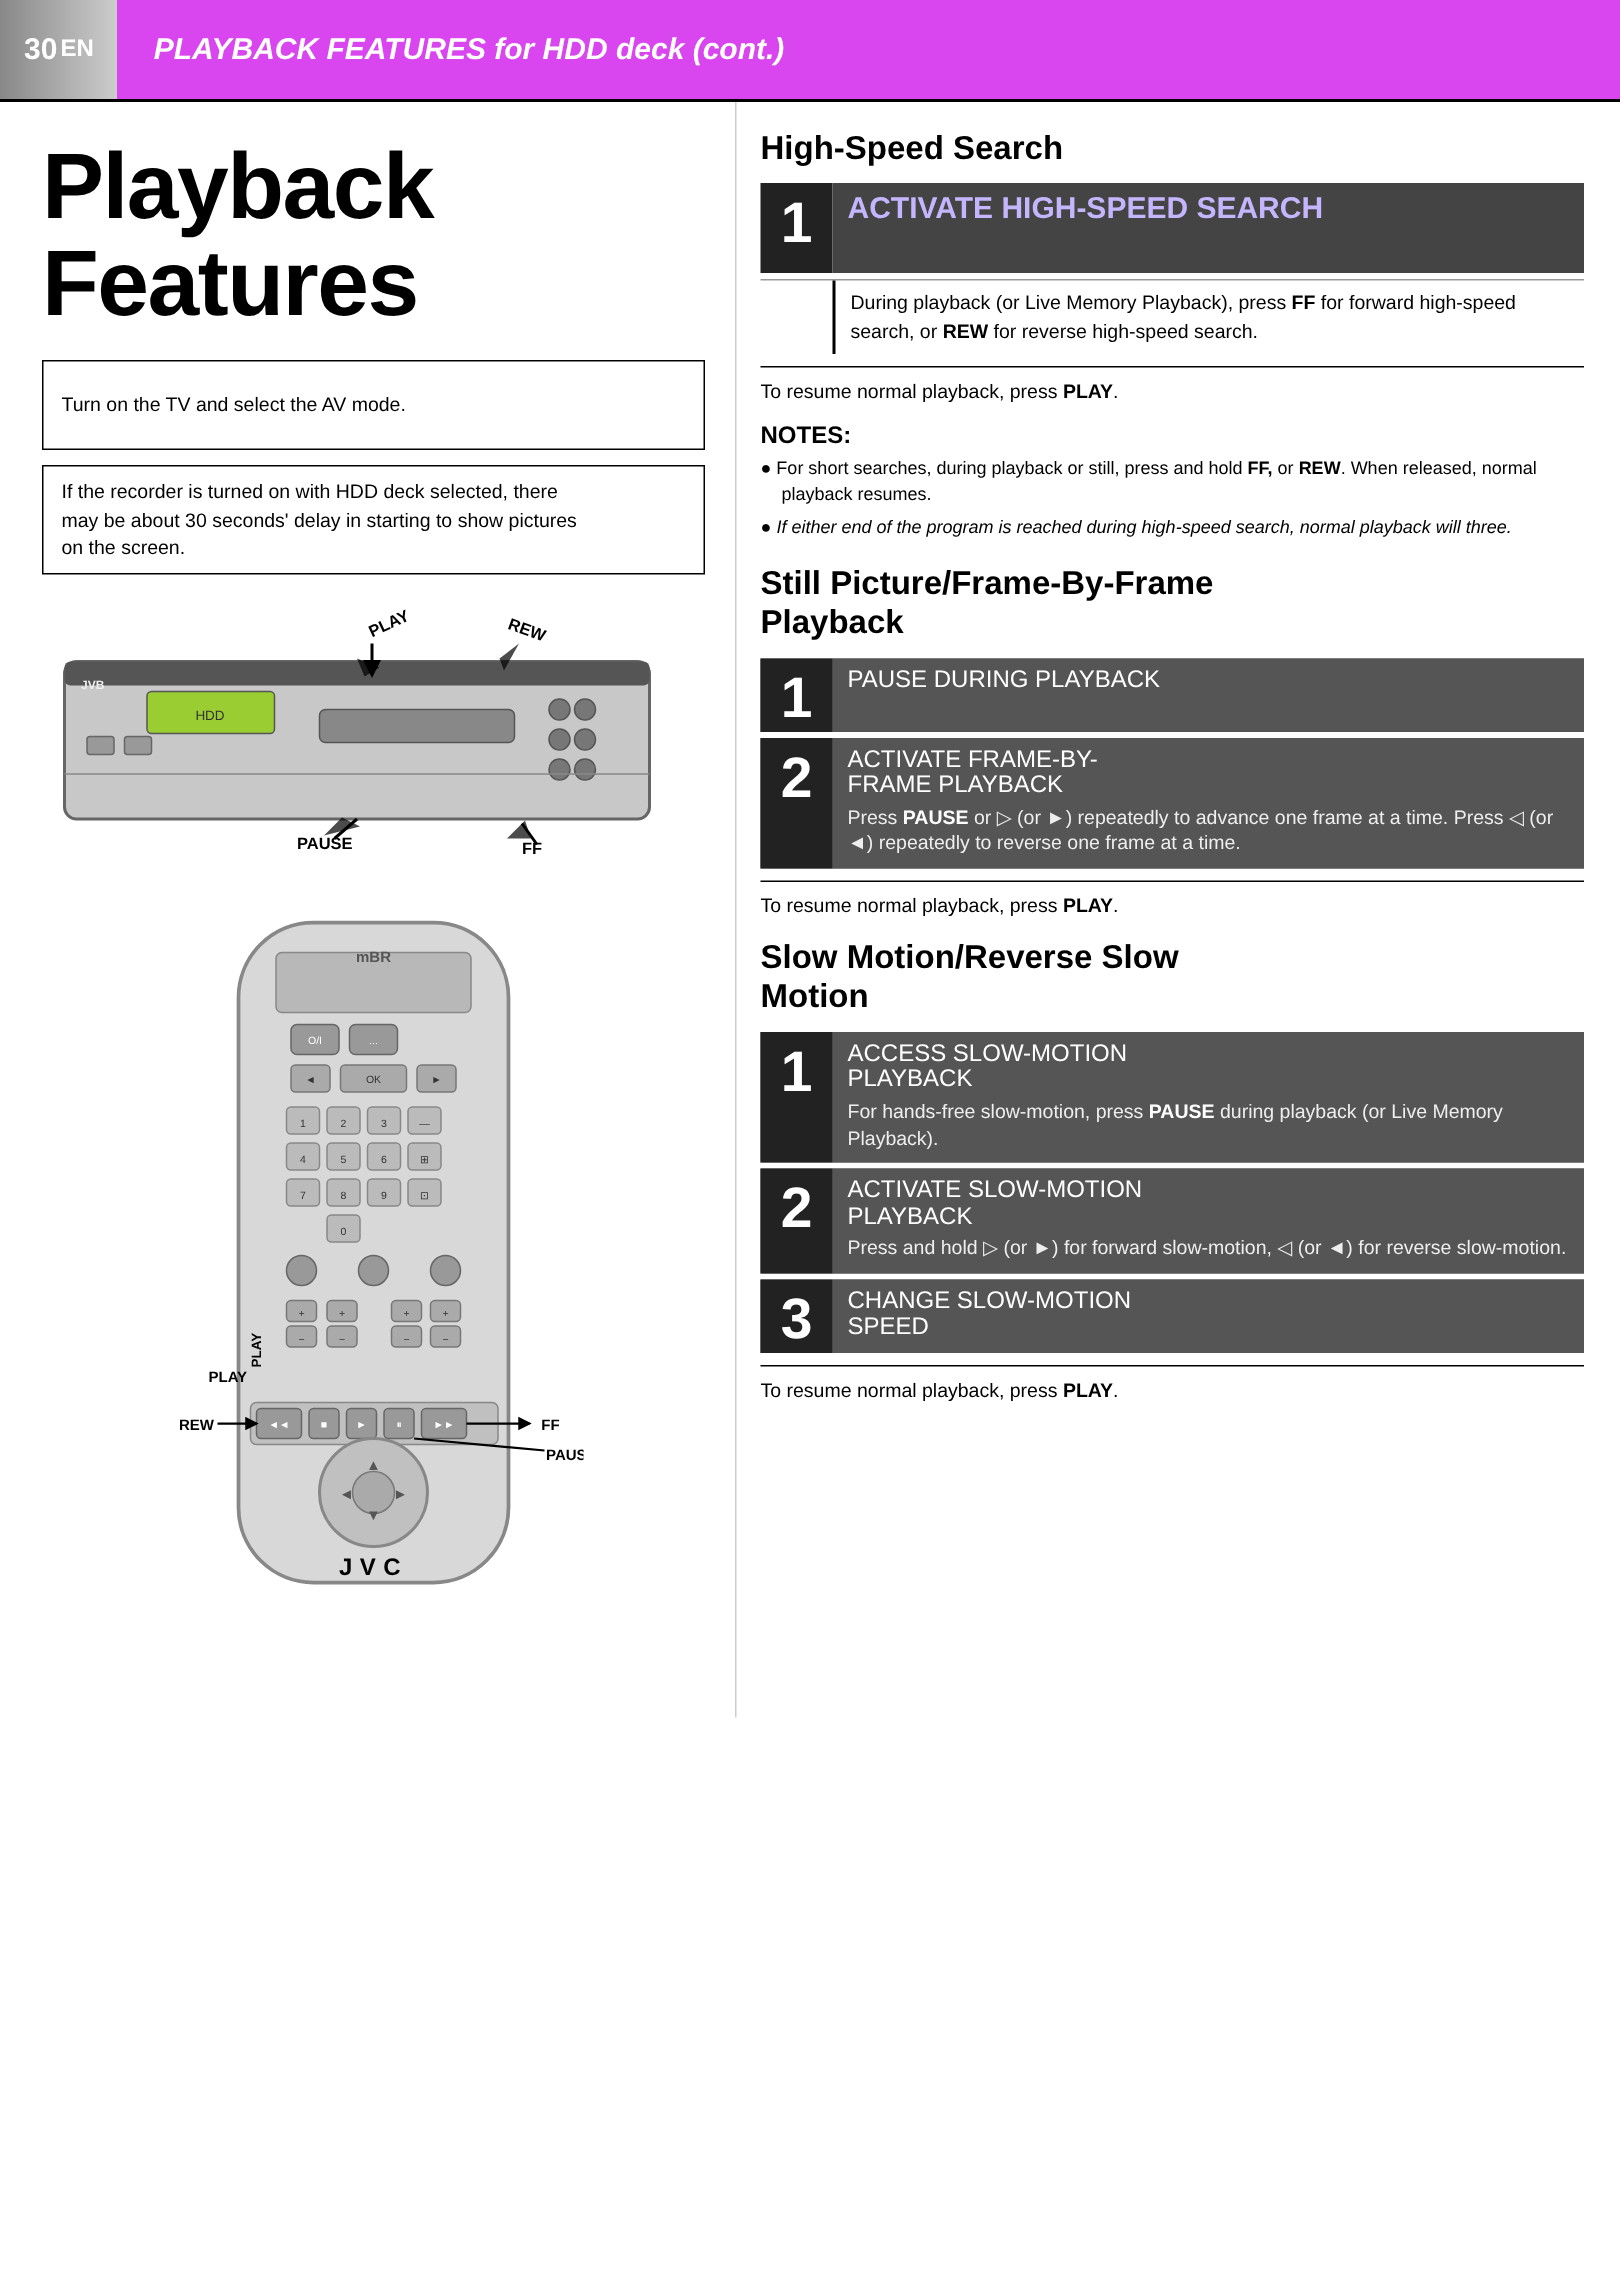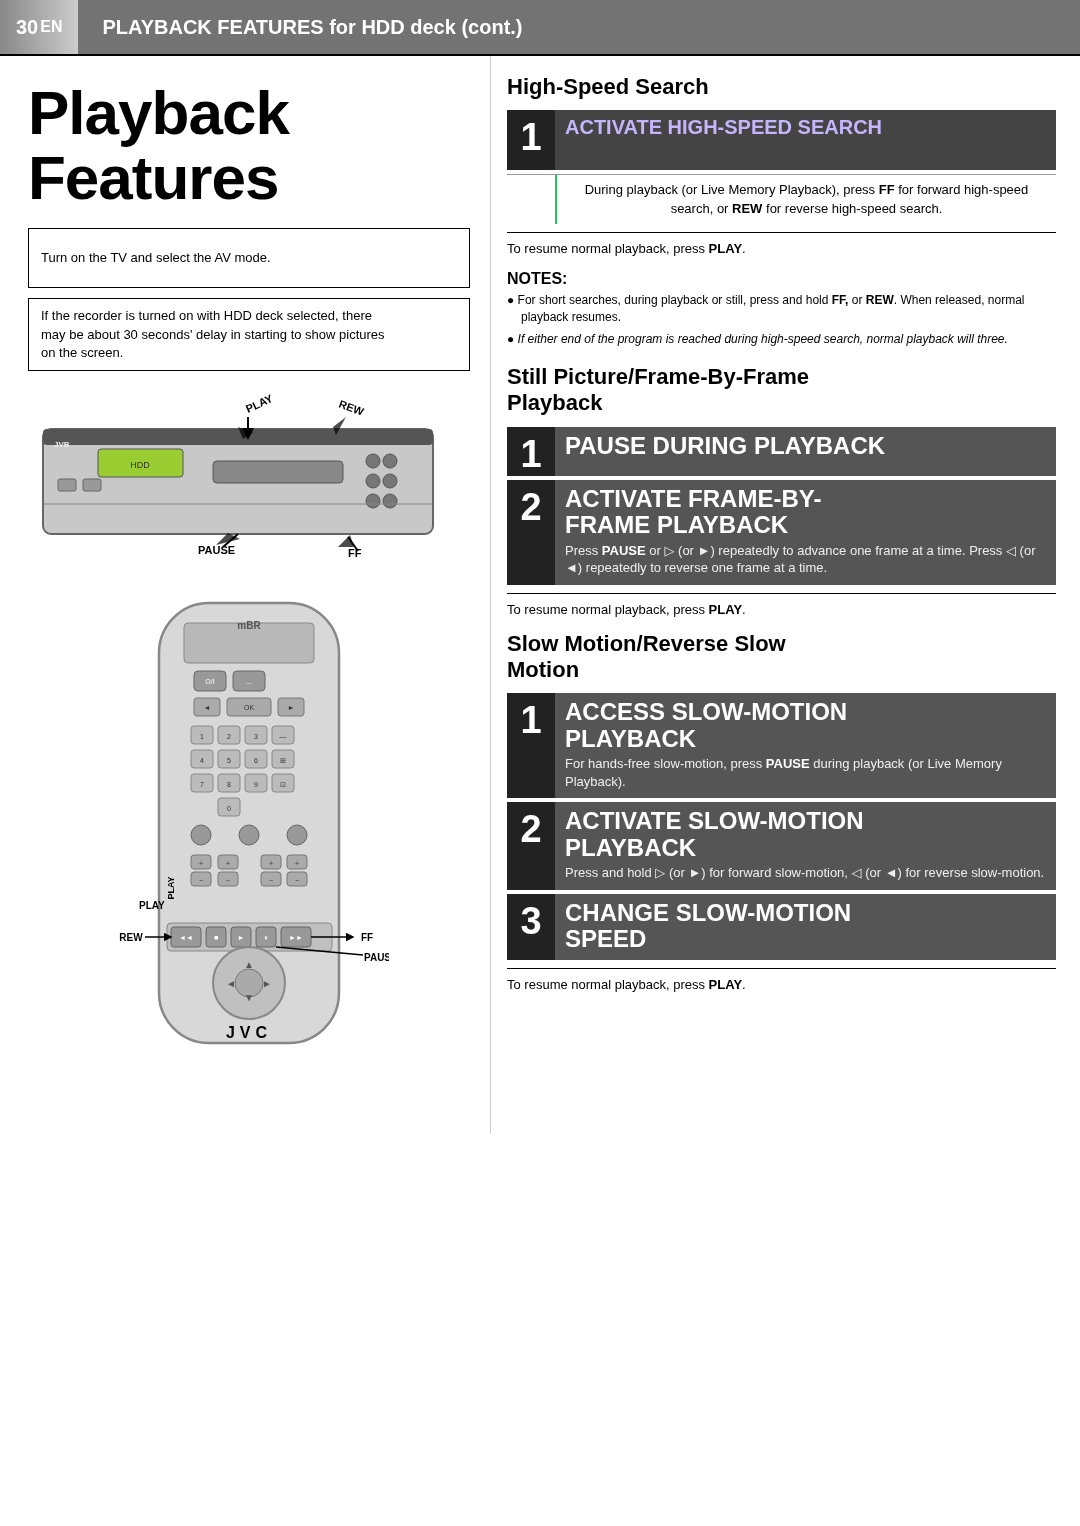--- a/index.html
+++ b/index.html
@@ -9,40 +9,41 @@
       background: #fff;
       font-family: Arial, Helvetica, sans-serif;
       font-size: 14px;
       color: #000;
     }
 
     
     .header {
       display: flex;
       align-items: stretch;
-      height: 56px;
+      height: 68px;
       background: #fff;
       border-bottom: 2px solid #000;
     }
     .header-num {
       background: linear-gradient(to right, #888, #ccc);
       color: #fff;
       font-size: 36px;
       font-weight: bold;
       padding: 4px 16px;
       display: flex;
       align-items: center;
       font-style: italic;
     }
     .header-num span { font-size: 20px; vertical-align: super; font-style: normal; }
     .header-title {
-      background: #737373;
+      background: #d946ef;
       color: #fff;
       font-size: 20px;
       font-weight: bold;
+      font-style: italic;
       display: flex;
       align-items: center;
       padding: 0 24px;
       flex: 1;
     }
 
     
     .main {
       display: flex;
       gap: 0;
@@ -191,22 +192,22 @@
       flex-shrink: 0;
       font-family: Arial Black, Arial, sans-serif;
     }
     .activate-content {
       background: #555;
       color: #fff;
       flex: 1;
       padding: 6px 10px 8px 10px;
     }
     .activate-title {
-      font-size: 24px;
-      font-weight: 700;
+      font-size: 16px;
+      font-weight: 400;
       text-transform: uppercase;
       line-height: 1.1;
       font-family: Arial Black, Arial, sans-serif;
     }
     .activate-sub {
       font-size: 13px;
       margin-top: 3px;
       color: #eee;
       line-height: 1.35;
     }
@@ -428,21 +429,21 @@
 
     <div class="step-block dark" style="border-top:none;margin-bottom:4px;">
       <div class="step-num-dark">1</div>
       <div class="step-content-dark">
         <div class="step-title-dark">ACTIVATE HIGH-SPEED SEARCH</div>
       </div>
     </div>
 
     <div style="display:flex;border-top:1px solid #999;margin-bottom:4px;">
       <div style="width:48px;flex-shrink:0;"></div>
-      <div style="flex:1;padding:6px 10px;font-size:13px;line-height:1.4;border-left:2px solid #22c55e;text-align:center;">
+      <div style="flex:1;padding:6px 10px;font-size:13px;line-height:1.4;border-left:2px solid #000000;">
         During playback (or Live Memory Playback), press <b>FF</b> for forward high-speed search, or <b>REW</b> for reverse high-speed search.
       </div>
     </div>
 
     <hr class="divider-line">
     <div class="resume-text">To resume normal playback, press <b>PLAY</b>.</div>
 
     <div class="notes-section">
       <div class="notes-title">NOTES:</div>
       <div class="notes-item">

